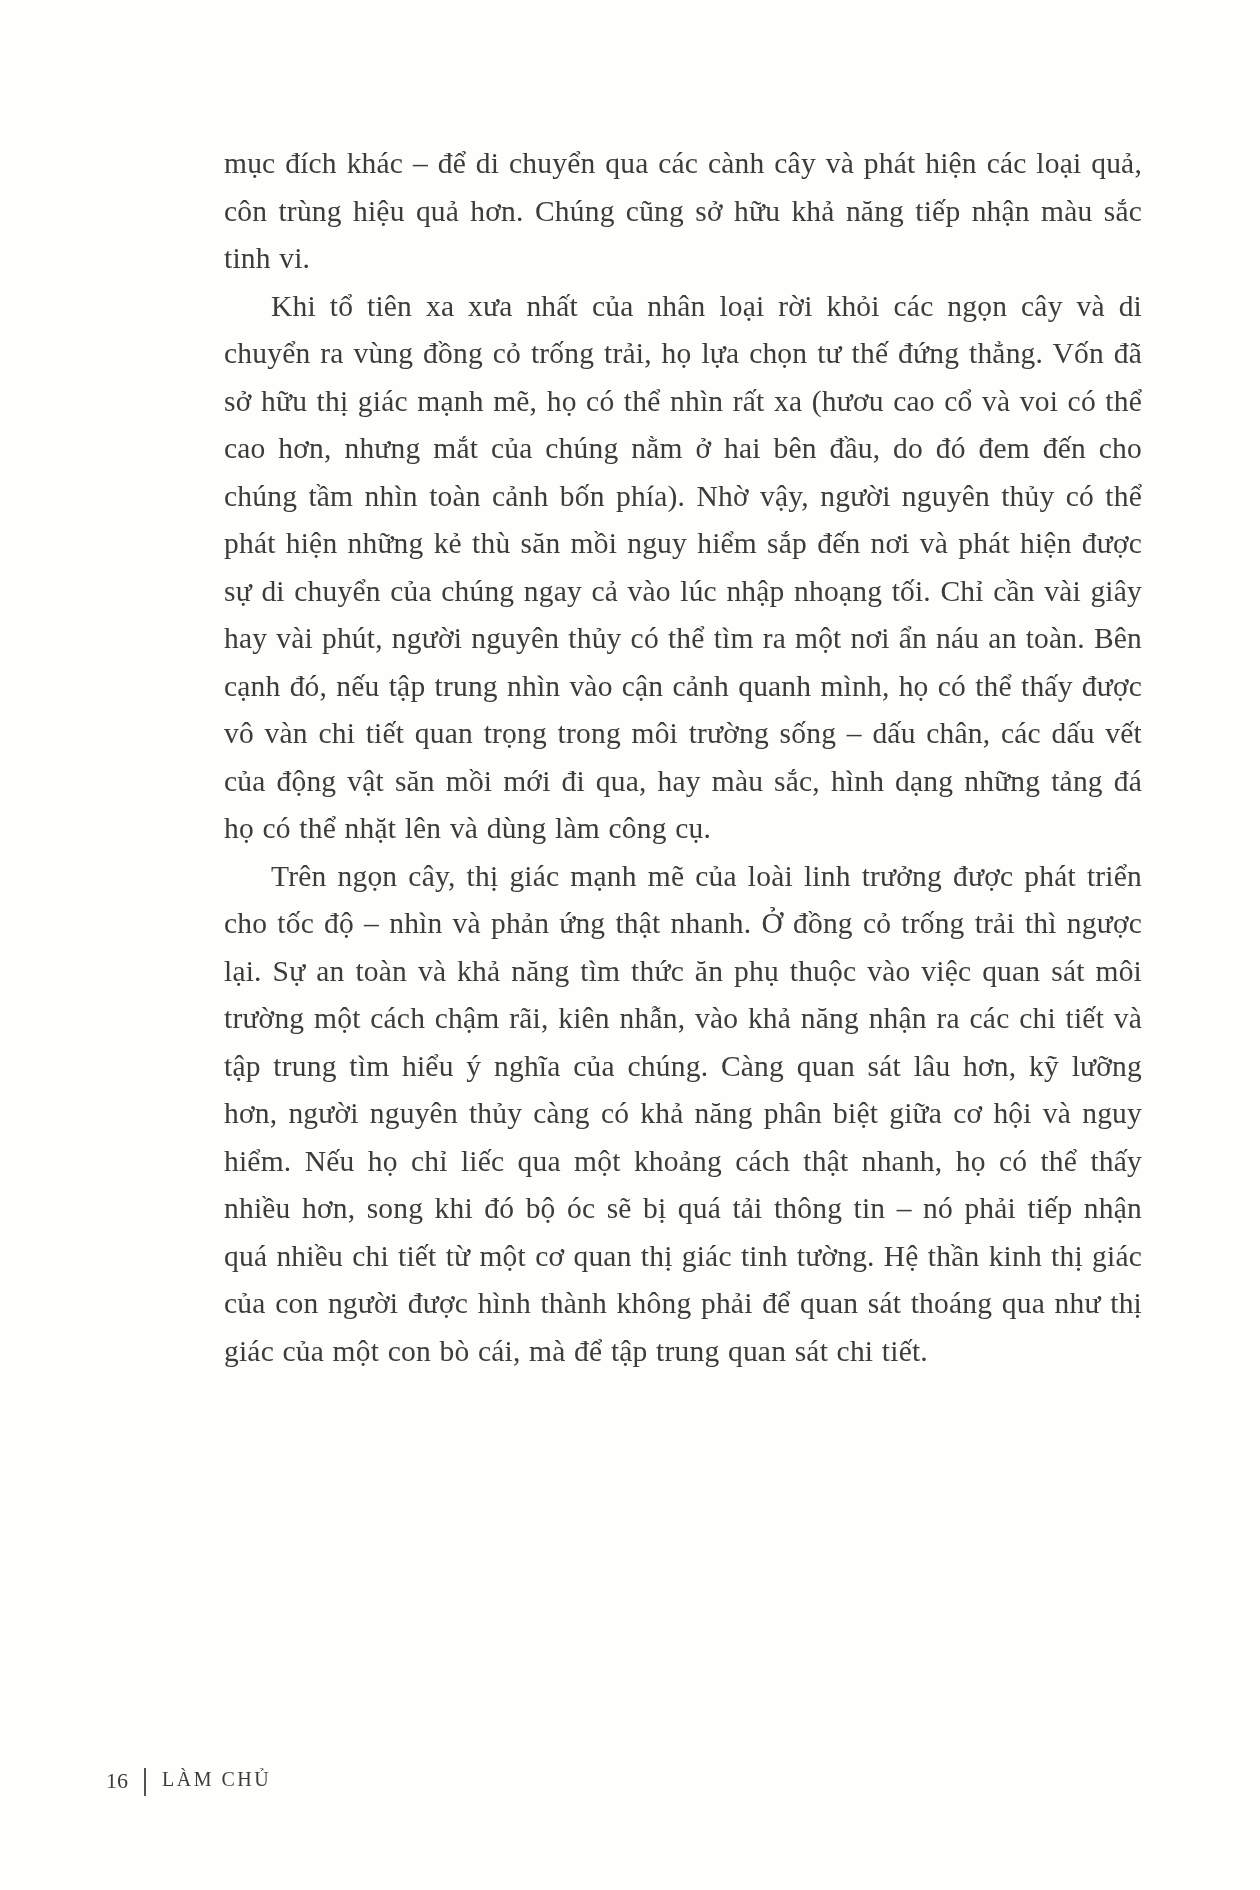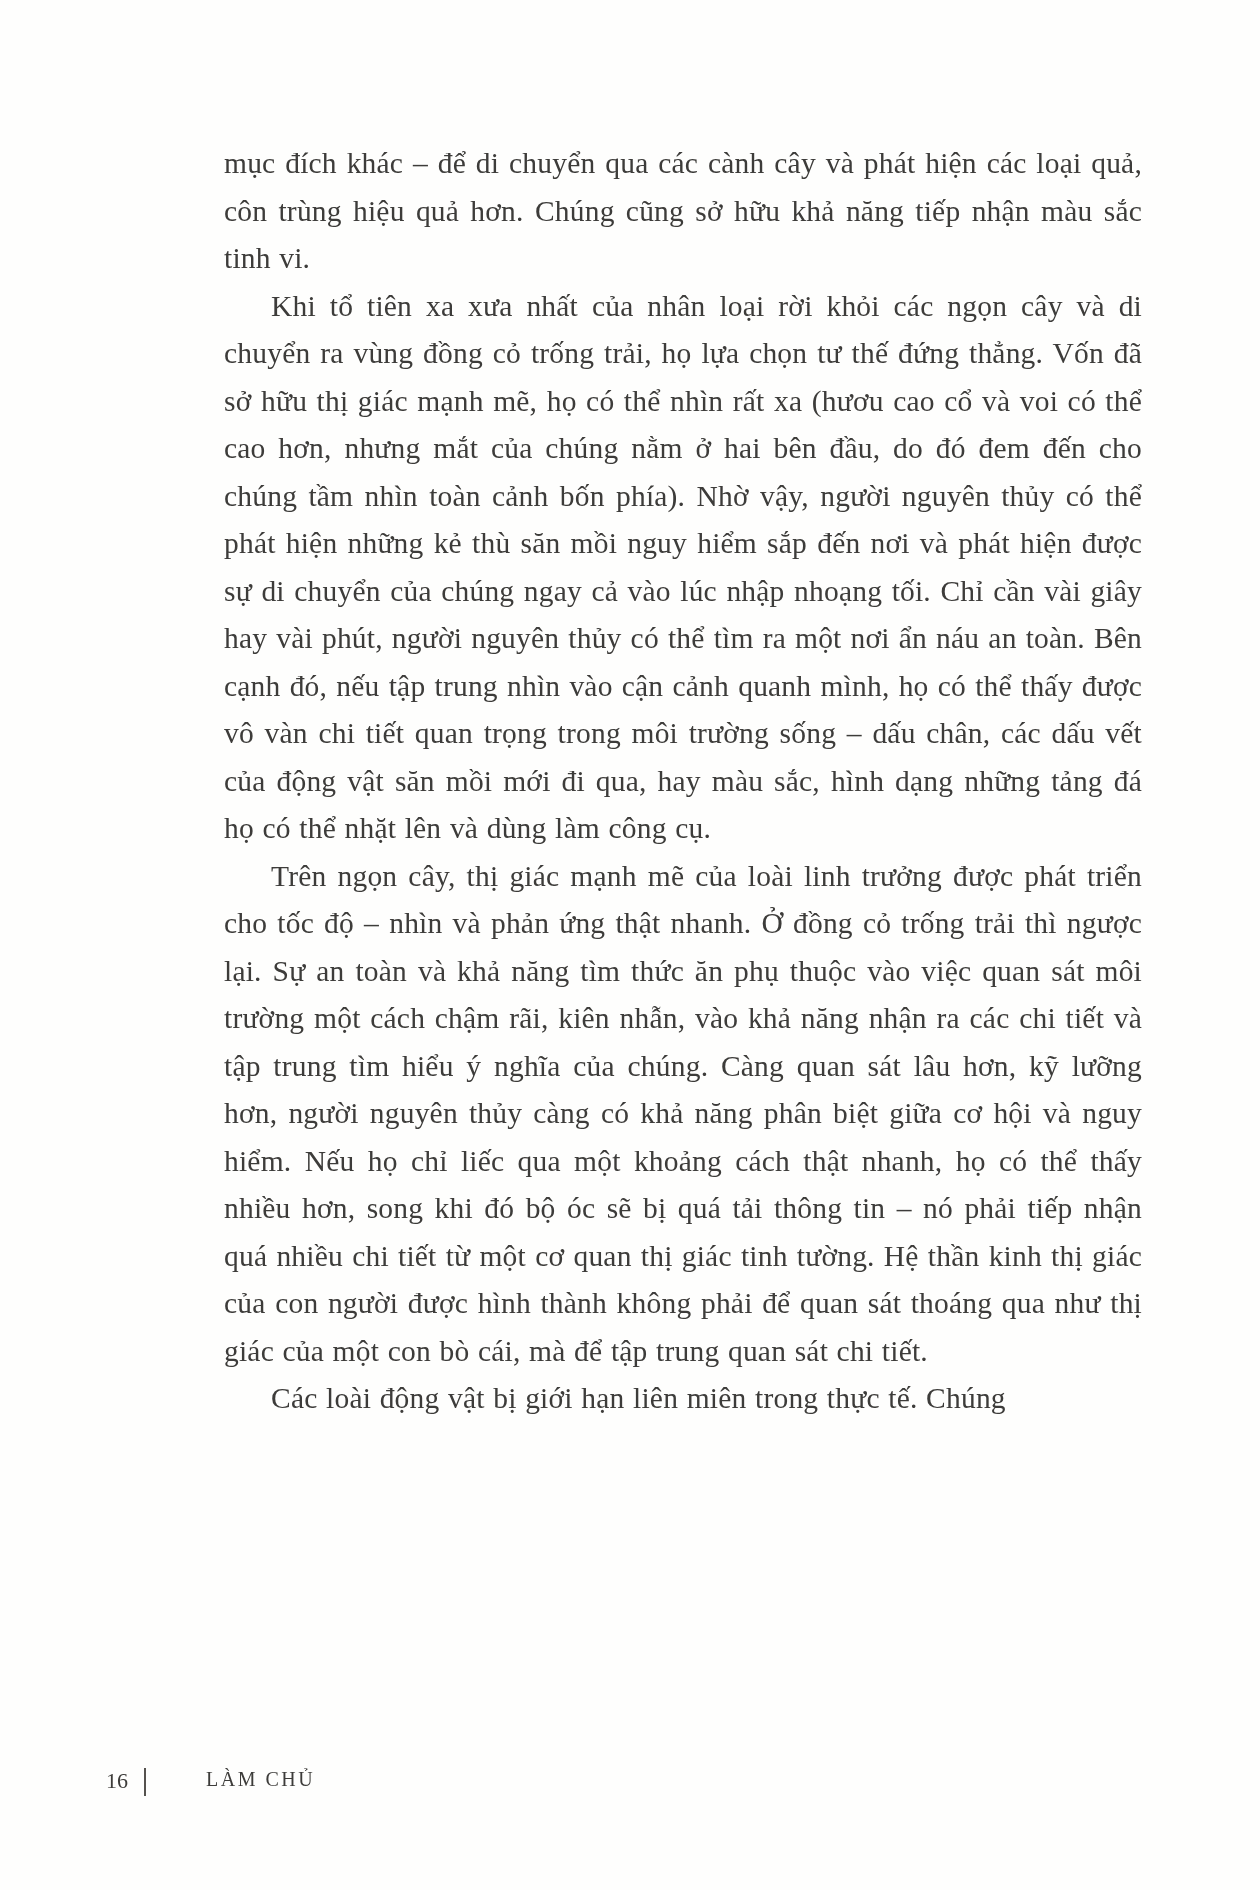--- a/index.html
+++ b/index.html
@@ -51,33 +51,31 @@
   .footer .divider {
     width: 2px;
     height: 28px;
     background: #55524e;
     margin: 0 16px;
   }
   .footer .running-title {
     font-size: 20px;
     letter-spacing: 2.5px;
     color: #3d3c3a;
-    margin-left: 44px;
   }
 </style>
 </head>
 <body>
 
 <div class="page">
 
   <div class="text-block">
     <p class="body-text">mục đích khác – để di chuyển qua các cành cây và phát hiện các loại quả, côn trùng hiệu quả hơn. Chúng cũng sở hữu khả năng tiếp nhận màu sắc tinh vi.</p>
     <p class="body-text indent">Khi tổ tiên xa xưa nhất của nhân loại rời khỏi các ngọn cây và di chuyển ra vùng đồng cỏ trống trải, họ lựa chọn tư thế đứng thẳng. Vốn đã sở hữu thị giác mạnh mẽ, họ có thể nhìn rất xa (hươu cao cổ và voi có thể cao hơn, nhưng mắt của chúng nằm ở hai bên đầu, do đó đem đến cho chúng tầm nhìn toàn cảnh bốn phía). Nhờ vậy, người nguyên thủy có thể phát hiện những kẻ thù săn mồi nguy hiểm sắp đến nơi và phát hiện được sự di chuyển của chúng ngay cả vào lúc nhập nhoạng tối. Chỉ cần vài giây hay vài phút, người nguyên thủy có thể tìm ra một nơi ẩn náu an toàn. Bên cạnh đó, nếu tập trung nhìn vào cận cảnh quanh mình, họ có thể thấy được vô vàn chi tiết quan trọng trong môi trường sống – dấu chân, các dấu vết của động vật săn mồi mới đi qua, hay màu sắc, hình dạng những tảng đá họ có thể nhặt lên và dùng làm công cụ.</p>
     <p class="body-text indent">Trên ngọn cây, thị giác mạnh mẽ của loài linh trưởng được phát triển cho tốc độ – nhìn và phản ứng thật nhanh. Ở đồng cỏ trống trải thì ngược lại. Sự an toàn và khả năng tìm thức ăn phụ thuộc vào việc quan sát môi trường một cách chậm rãi, kiên nhẫn, vào khả năng nhận ra các chi tiết và tập trung tìm hiểu ý nghĩa của chúng. Càng quan sát lâu hơn, kỹ lưỡng hơn, người nguyên thủy càng có khả năng phân biệt giữa cơ hội và nguy hiểm. Nếu họ chỉ liếc qua một khoảng cách thật nhanh, họ có thể thấy nhiều hơn, song khi đó bộ óc sẽ bị quá tải thông tin – nó phải tiếp nhận quá nhiều chi tiết từ một cơ quan thị giác tinh tường. Hệ thần kinh thị giác của con người được hình thành không phải để quan sát thoáng qua như thị giác của một con bò cái, mà để tập trung quan sát chi tiết.</p>
-    <p class="body-text indent">Các loài động vật bị giới hạn liên miên trong thực tế. Chúng</p>
   </div>
 
   <div class="footer">
     <span class="page-number">16</span>
     <span class="divider"></span>
     <span class="running-title">LÀM CHỦ</span>
   </div>
 
 </div>
 

